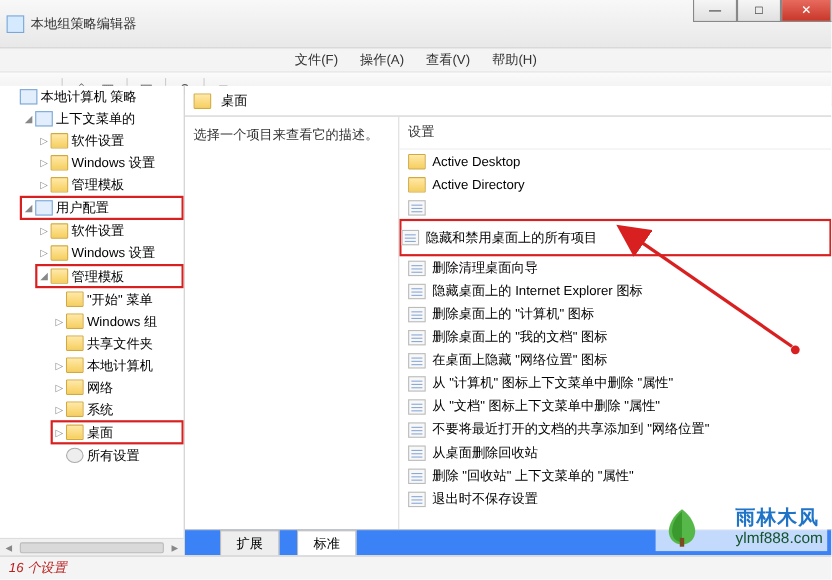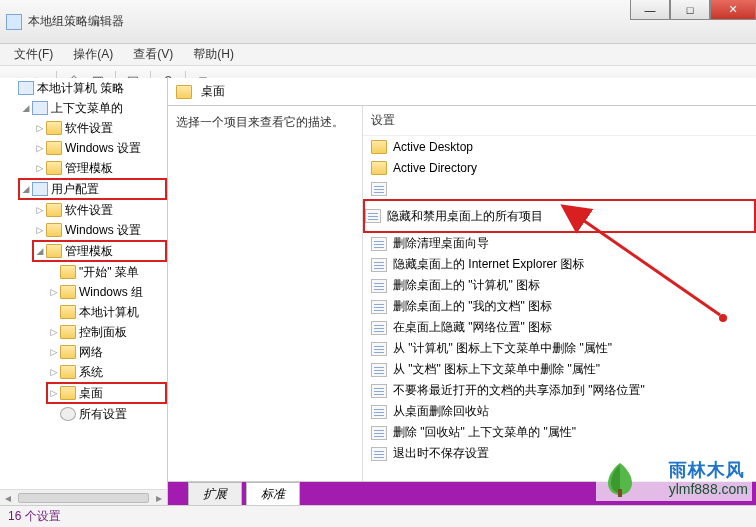--- a/index.html
+++ b/index.html
@@ -7,21 +7,21 @@
 
 
 .titlebar { height: 44px; background: linear-gradient(#f8f8f8,#e8e8e8); border-bottom: 1px solid #ccc; display: flex; align-items: center; padding: 0 6px; position: relative; }
 .titlebar .ticon { width:16px; height:16px; margin-right:6px; display:inline-block; background:#d6eaff; border:1px solid #7ba7d8; }
 .titlebar .title { color:#333; }
 .winbtns { position:absolute; right:0; top:0; display:flex; }
 .winbtn { width:40px; height:20px; border:1px solid #888; border-top:none; display:flex; align-items:center; justify-content:center; font-size:11px; background:linear-gradient(#f6f6f6,#e0e0e0); }
 .winbtn.close { background:linear-gradient(#e76a5e,#c8372a); color:#fff; width:46px; }
 
 
-.menubar { height:22px; background:#f4f4f4; border-bottom:1px solid #ddd; display:flex; align-items:center; padding:0 4px; }
+.menubar { height:22px; background:#f4f4f4; border-bottom:1px solid #ddd; display:flex; align-items:center; padding:0 4px;justify-content:center; }
 .menubar .menu { padding:2px 10px; color:#333; }
 
 
 .toolbar { height:30px; background:linear-gradient(#fbfbfb,#e9e9e9); border-bottom:1px solid #c8c8c8; display:flex; align-items:center; padding:0 4px; gap:2px; }
 .tbtn { width:22px; height:22px; border:1px solid transparent; border-radius:2px; display:flex; align-items:center; justify-content:center; color:#555; font-size:13px; }
 .tbtn.disabled { opacity:.45; }
 .tsep { width:1px; height:20px; background:#ccc; margin:0 4px; }
 
 
 .main { position:absolute; top:78px; bottom:22px; left:0; right:0; display:flex; }
@@ -50,27 +50,27 @@
 .settings { flex:1; overflow:auto; }
 .settings-head { padding:6px 8px; border-bottom:1px solid #eee; color:#333; }
 .settings ul { list-style:none; }
 .row { display:flex; align-items:center; height:21px; padding:0 8px; }
 .sicon { width:16px; height:14px; margin-right:6px; display:inline-block; }
 .policy-icon { background:#f8f8f8; border:1px solid #bbb; position:relative; }
 .policy-icon::after { content:""; position:absolute; left:2px; right:2px; top:3px; height:1px; background:#8aa9d6; box-shadow:0 3px 0 #8aa9d6, 0 6px 0 #8aa9d6; }
 .row.redbox { border:2px solid #d92020; height:34px; }
 
 
-.tabs { height:24px; border-top:1px solid #ccc; background:#a21caf; display:flex; align-items:flex-end; padding:0 4px 0 6px; gap:4px;font-style:italic; }
+.tabs { height:24px; border-top:1px solid #ccc; background:#3b82f6; display:flex; align-items:flex-end; padding:0 4px 0 6px; gap:16px; }
 .tab { padding:3px 14px; border:1px solid #bbb; border-bottom:none; background:#fff; font-size:12px; position:relative; top:1px; }
 .tab.inactive { background:#eee; }
 .tabs-spacer { width:10px; }
 
 
-.statusbar { position:absolute; bottom:0; left:0; right:0; height:22px; background:#f4f4f4; border-top:1px solid #ccc; display:flex; align-items:center; padding:0 8px; color:#701a75; }
+.statusbar { position:absolute; bottom:0; left:0; right:0; height:22px; background:#f4f4f4; border-top:1px solid #ccc; display:flex; align-items:center; padding:0 8px; color:#b91c1c;font-style:italic; }
 
 
 .arrow-svg { position:absolute; pointer-events:none; }
 
 
 .watermark { position:absolute; right:4px; bottom:26px; display:flex; align-items:center; gap:6px; background:rgba(255,255,255,.7); padding:2px 4px; }
 .watermark .tree-icon { width:40px; height:40px; }
 .watermark .wt-text { line-height:1.2;margin-left:23px; }
 .watermark .wt-cn { color:#1f74c7; font-size:18px; font-weight:bold; letter-spacing:1px; }
 .watermark .wt-url { color:#14532d; font-size:14px; }
@@ -198,28 +198,28 @@
                       <div class="node">
                         <span class="twisty">▷</span>
                         <span class="ficon folder-closed"></span>
                         <span>Windows 组</span>
                       </div>
                     </li>
                   <li>
                       <div class="node">
                         <span class="twisty"></span>
                         <span class="ficon folder-closed"></span>
+                        <span>共享文件夹</span>
+                      </div>
+                    </li>
+                  <li>
+                      <div class="node">
+                        <span class="twisty">▷</span>
+                        <span class="ficon folder-closed"></span>
                         <span>本地计算机</span>
-                      </div>
-                    </li>
-                  <li>
-                      <div class="node">
-                        <span class="twisty">▷</span>
-                        <span class="ficon folder-closed"></span>
-                        <span>控制面板</span>
                       </div>
                     </li>
                   <li>
                       <div class="node">
                         <span class="twisty">▷</span>
                         <span class="ficon folder-closed"></span>
                         <span>网络</span>
                       </div>
                     </li>
                   <li>

